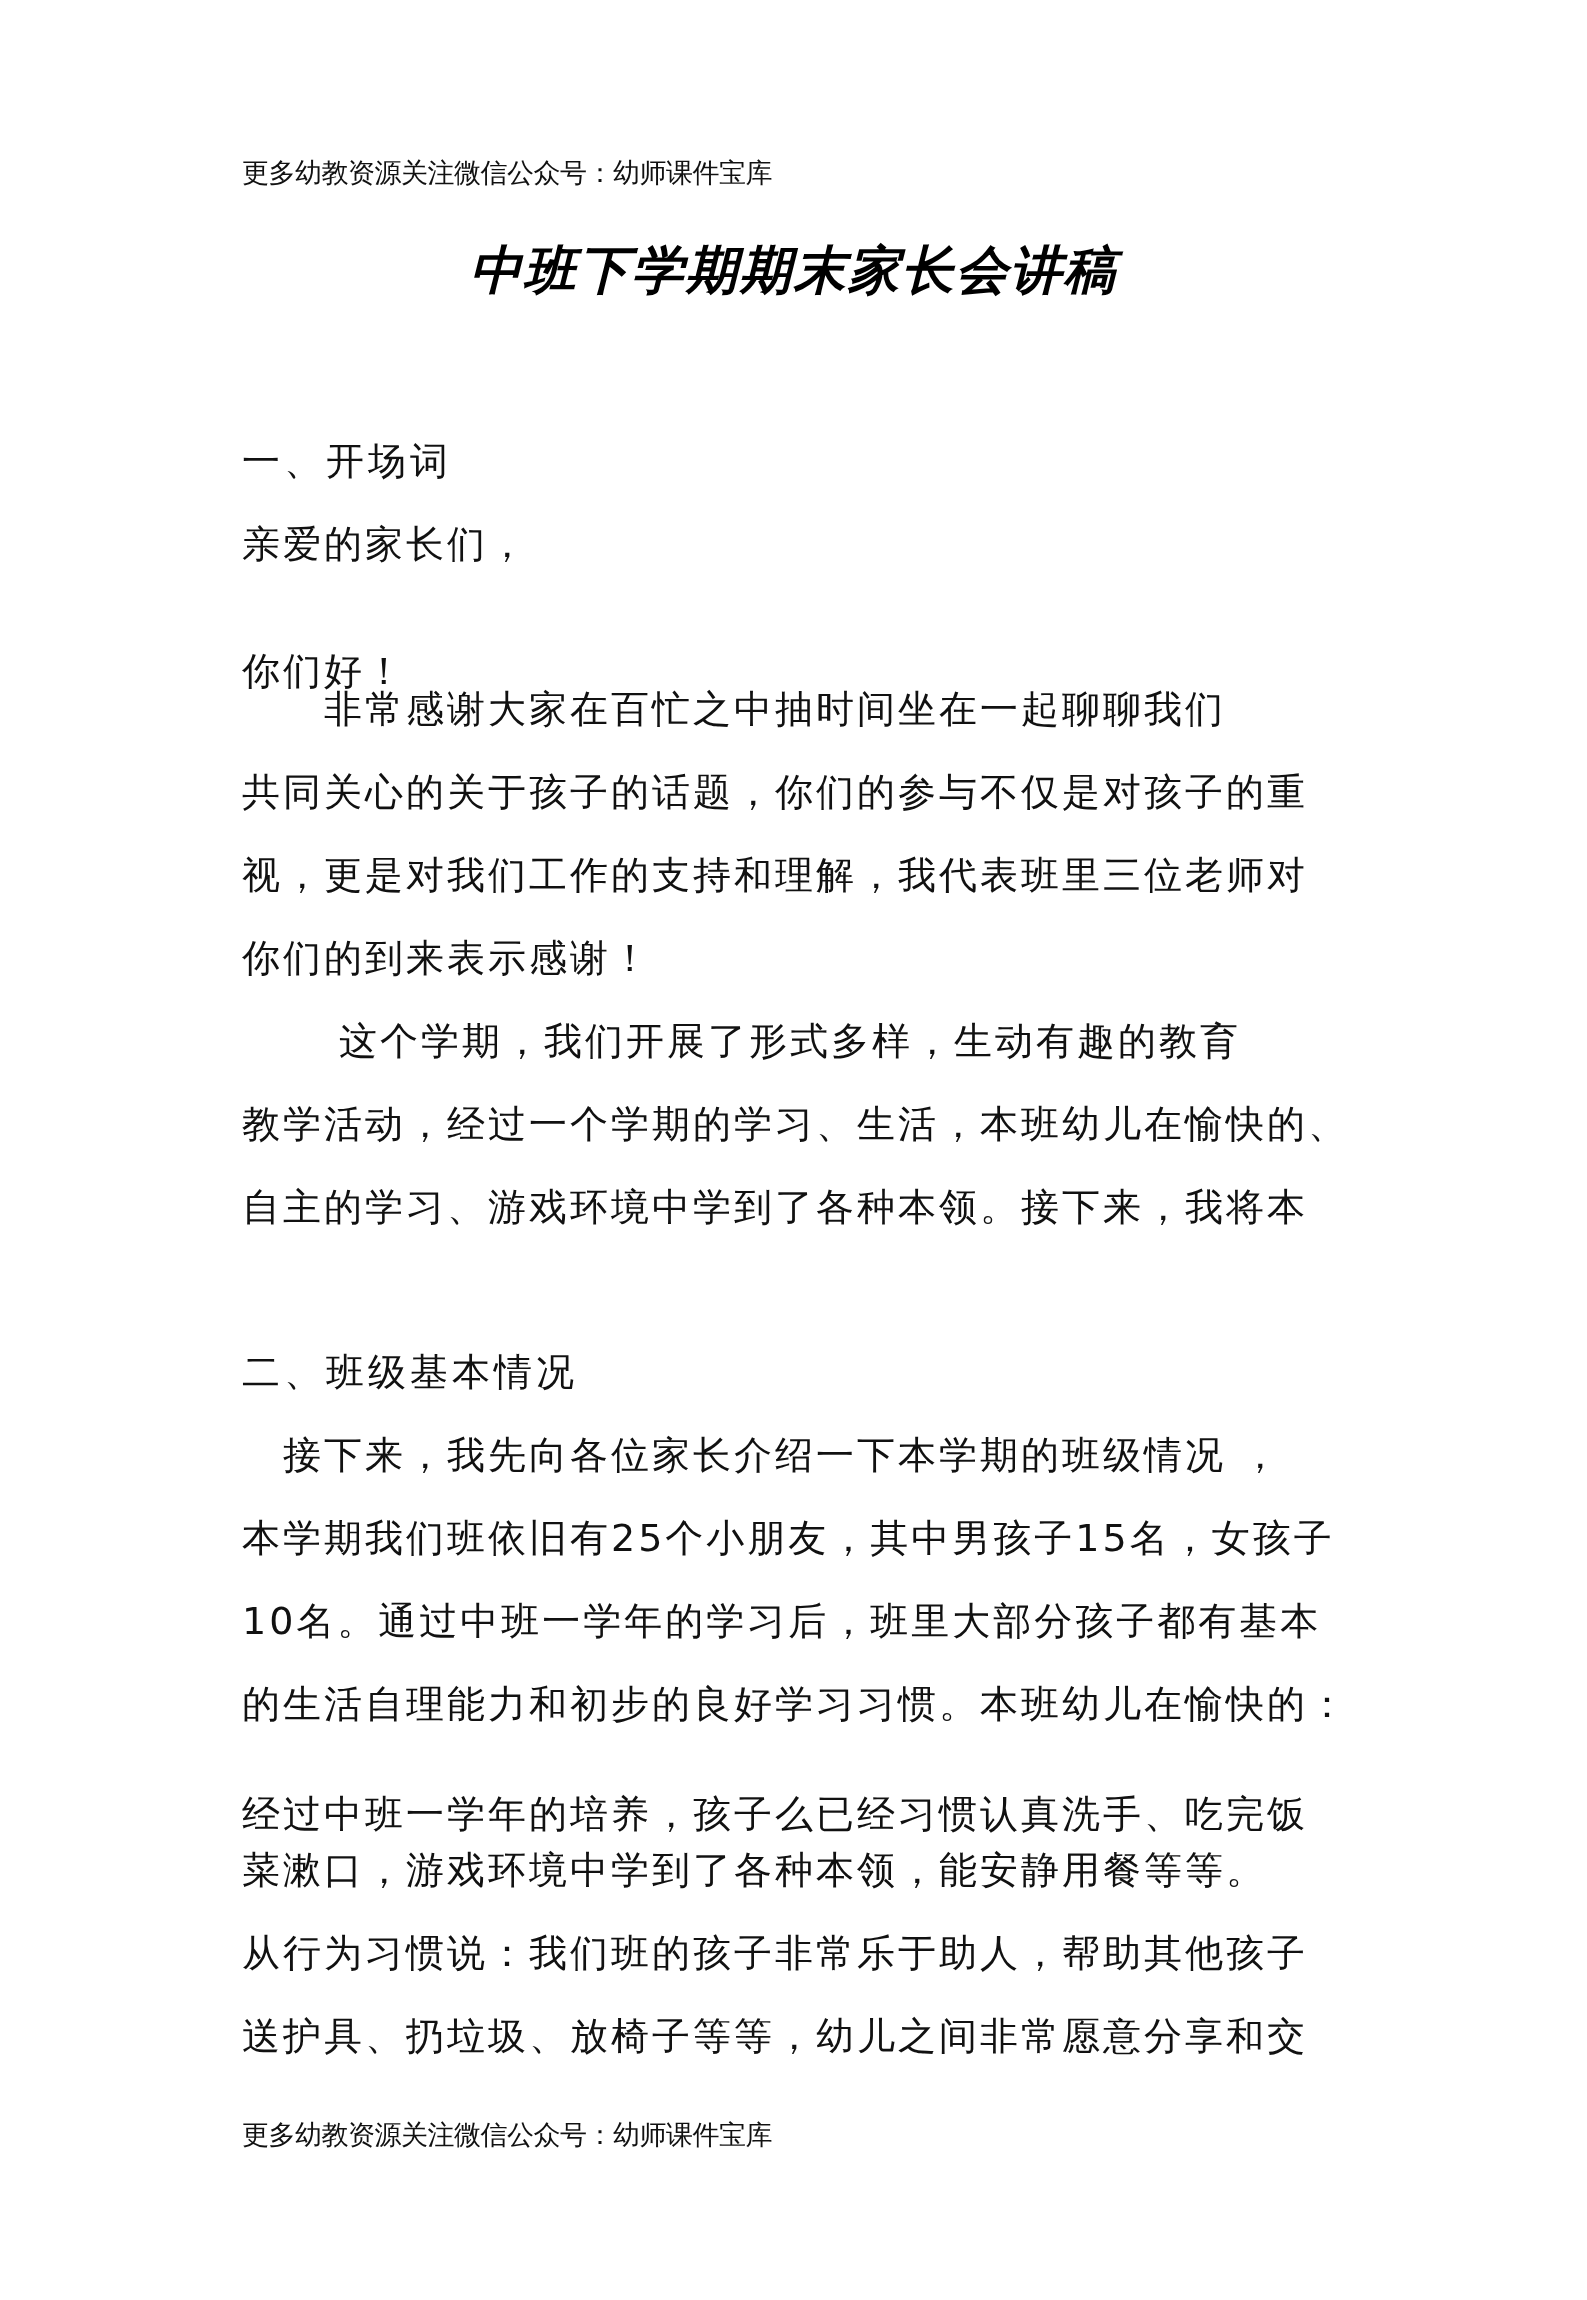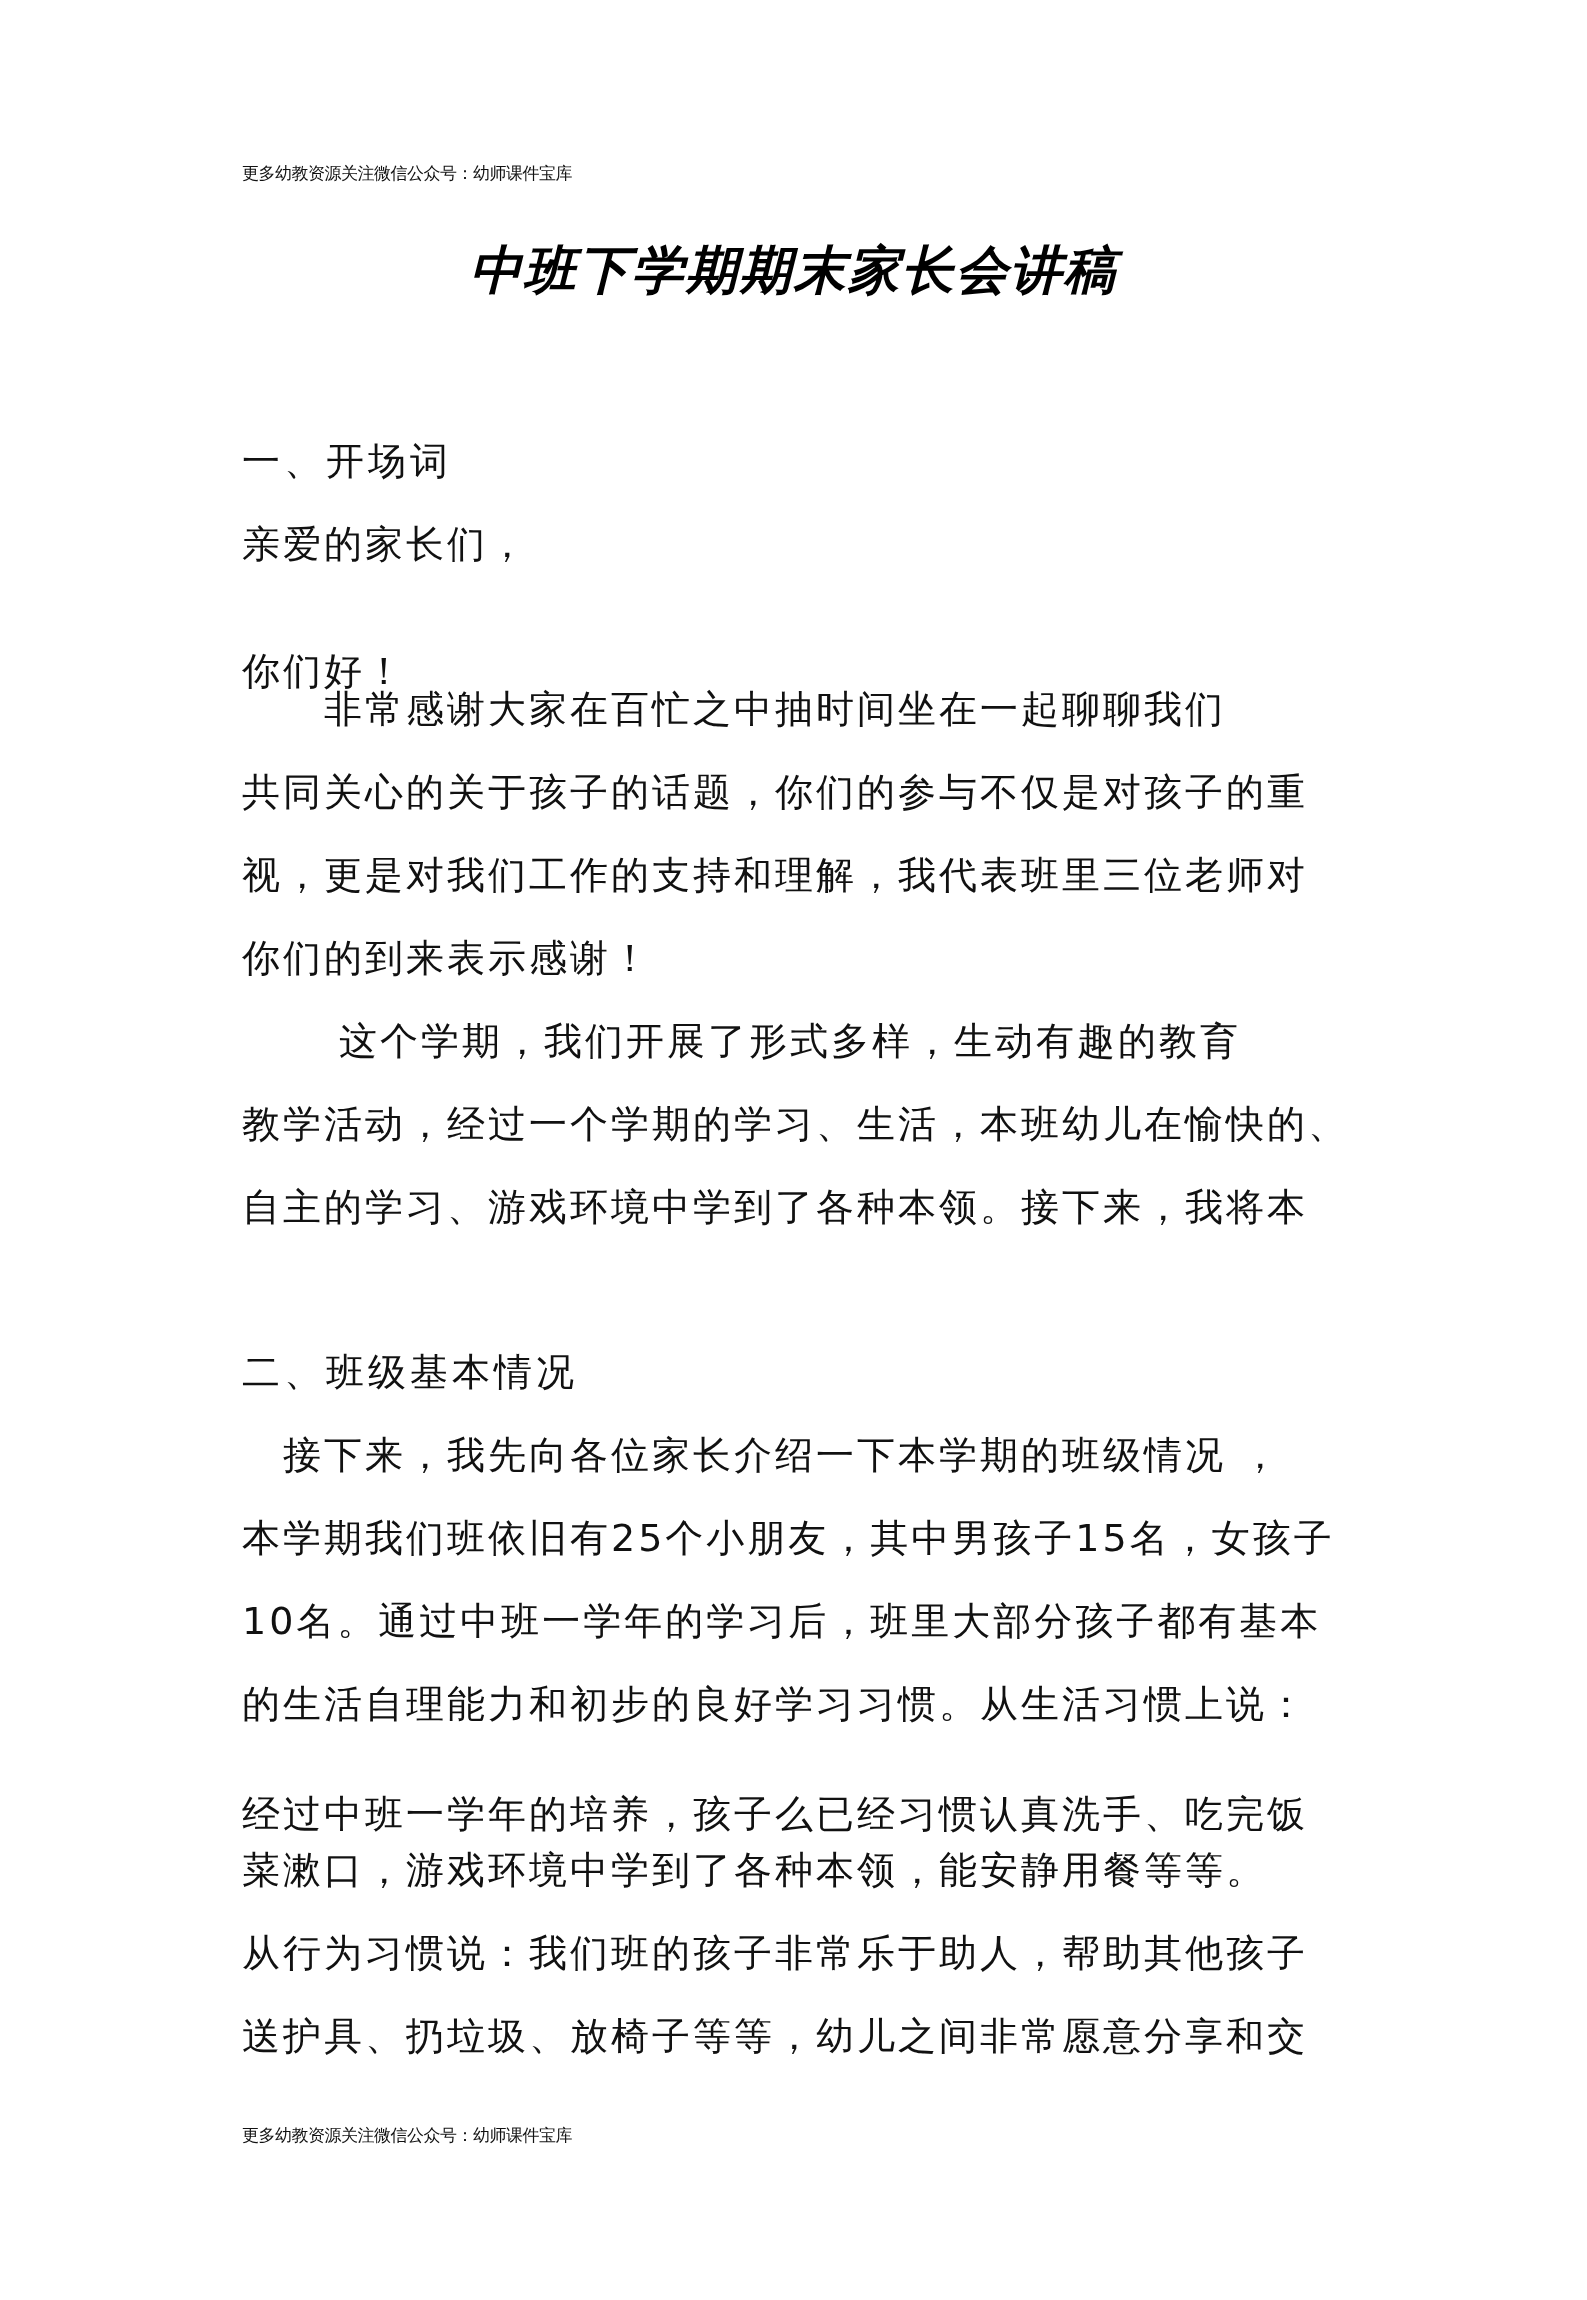--- a/index.html
+++ b/index.html
@@ -18,21 +18,21 @@
       position: absolute;
       left: 0; top: 0;
       width: 1587px;
       height: 2300px;
       background: #ffffff;
     }
     .header-note, .footer-note {
       position: absolute;
       left: 242px;
       font-family: "DejaVu Sans", "Liberation Sans", sans-serif;
-      font-size: 17px;
+      font-size: 27px;
       line-height: 30px;
       white-space: nowrap;
       letter-spacing: -0.5px;
       color: #111111;
     }
     .header-note { top: 158px; }
     .footer-note { top: 2120px; }
     .doc-title {
       position: absolute;
       left: 0;
@@ -78,21 +78,21 @@
   <div class="line" style="top:851px;">视，更是对我们工作的支持和理解，我代表班里三位老师对</div>
   <div class="line" style="top:934px;">你们的到来表示感谢！</div>
   <div class="line" style="top:1017px;">　　 这个学期，我们开展了形式多样，生动有趣的教育</div>
   <div class="line" style="top:1100px;">教学活动，经过一个学期的学习、生活，本班幼儿在愉快的、</div>
   <div class="line" style="top:1183px;">自主的学习、游戏环境中学到了各种本领。接下来，我将本</div>
 
   <div class="line section-heading" style="top:1348px;">二、班级基本情况</div>
   <div class="line" style="top:1431px;">　接下来，我先向各位家长介绍一下本学期的班级情况 ，</div>
   <div class="line" style="top:1514px;">本学期我们班依旧有25个小朋友，其中男孩子15名，女孩子</div>
   <div class="line" style="top:1597px;">10名。通过中班一学年的学习后，班里大部分孩子都有基本</div>
-  <div class="line" style="top:1680px;">的生活自理能力和初步的良好学习习惯。从生活习惯上说：</div>
+  <div class="line" style="top:1680px;">的生活自理能力和初步的良好学习习惯。本班幼儿在愉快的：</div>
   <div class="line" style="top:1790px;">经过中班一学年的培养，孩子么已经习惯认真洗手、吃完饭</div>
   <div class="line" style="top:1846px;">菜漱口，游戏环境中学到了各种本领，能安静用餐等等。</div>
   <div class="line" style="top:1929px;">从行为习惯说：我们班的孩子非常乐于助人，帮助其他孩子</div>
   <div class="line" style="top:2012px;">送护具、扔垃圾、放椅子等等，幼儿之间非常愿意分享和交</div>
 
   <div class="footer-note">更多幼教资源关注微信公众号：幼师课件宝库</div>
 
 </div>
 
 </body></html>

